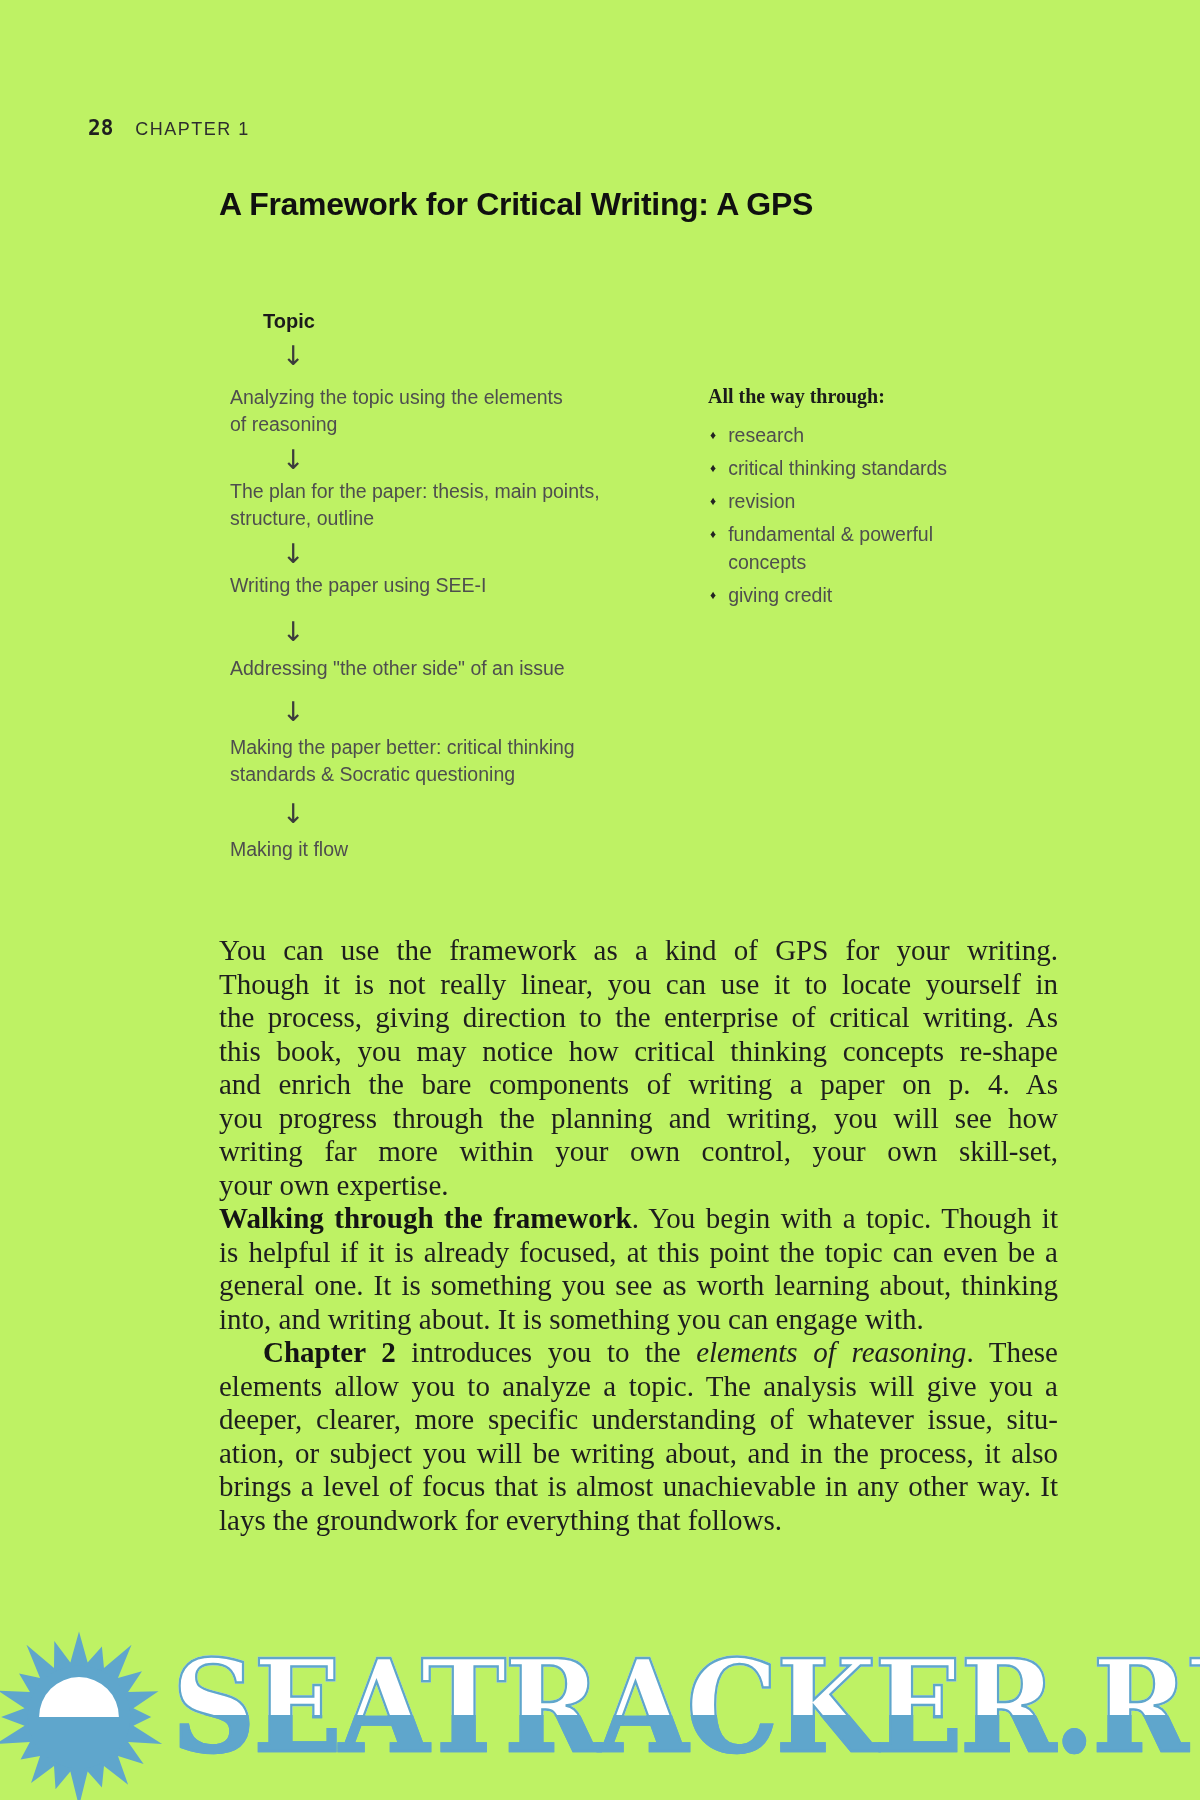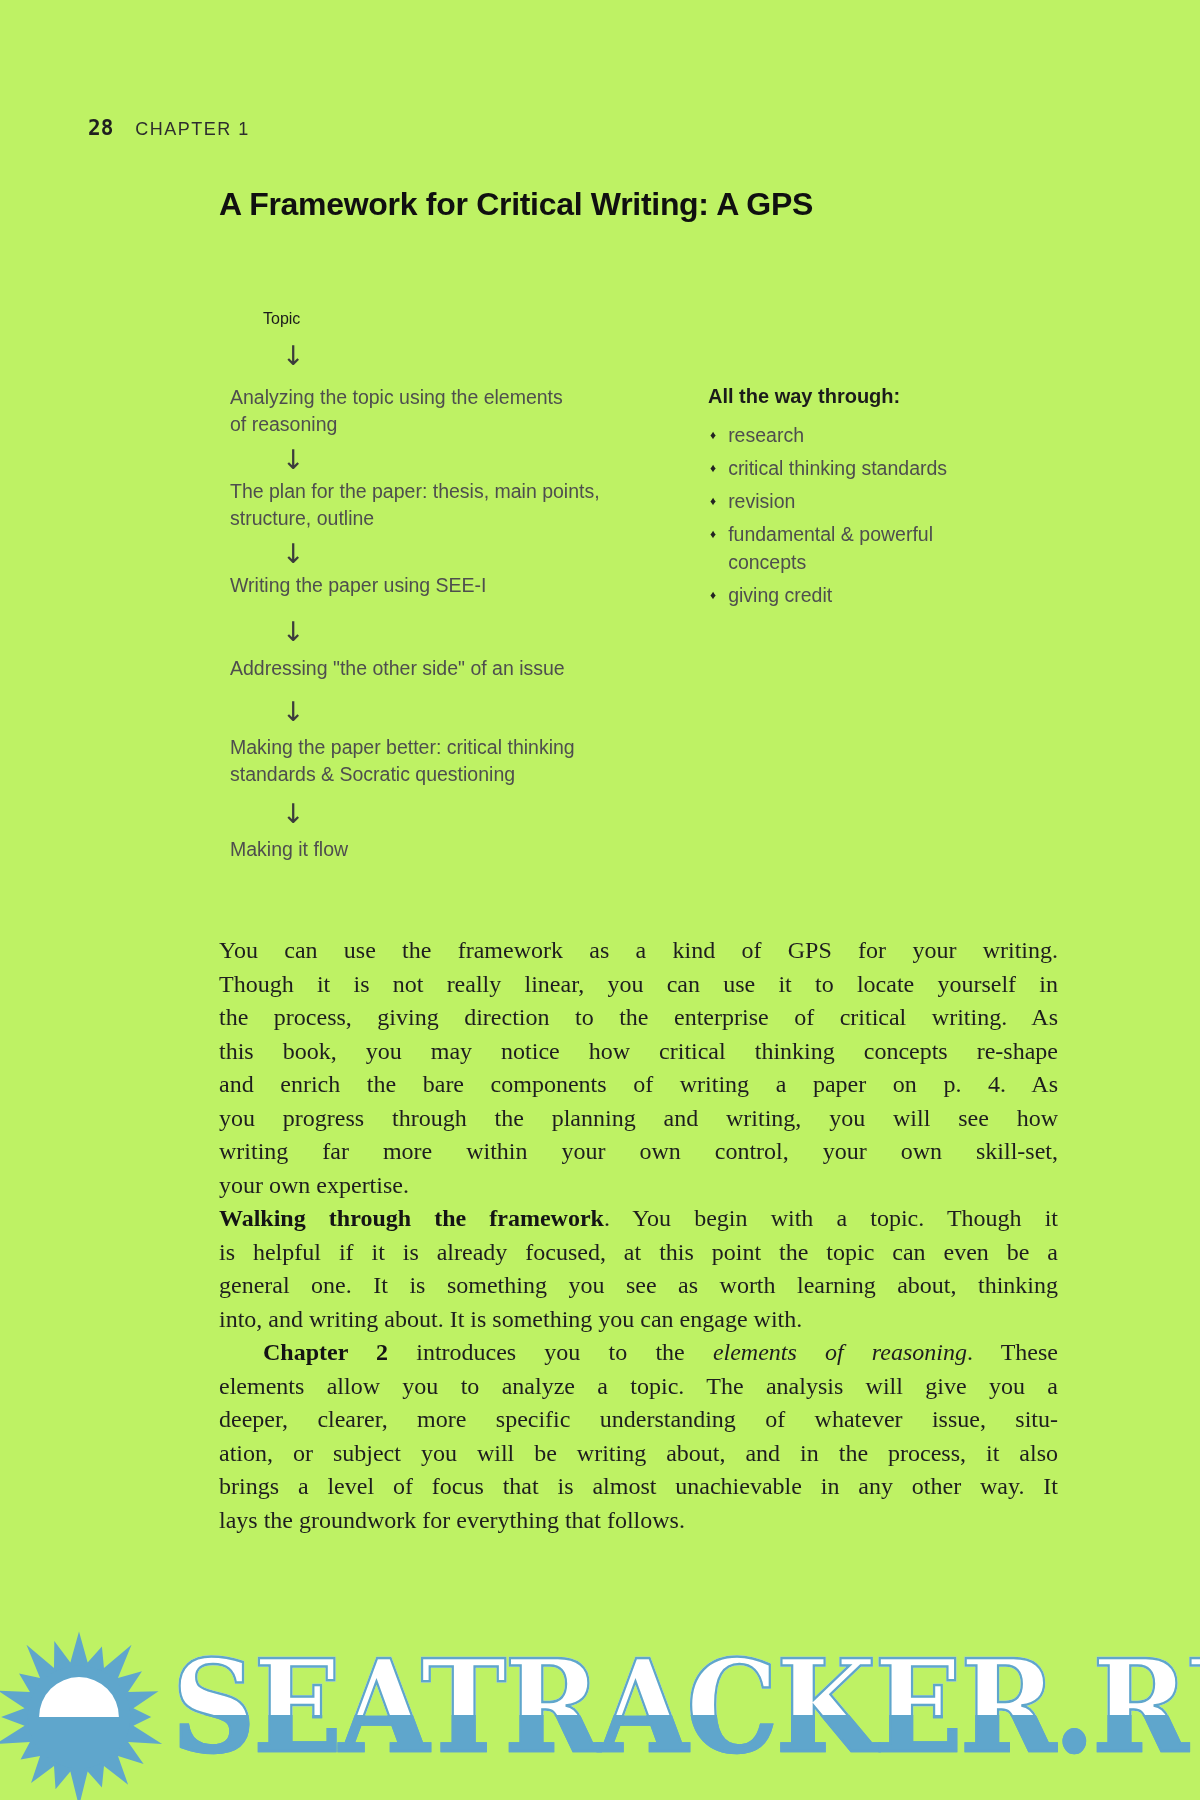--- a/index.html
+++ b/index.html
@@ -11,44 +11,44 @@
   .page-number{font-family:"DejaVu Sans Mono","Liberation Mono",monospace;
                font-size:21px;font-weight:bold;color:#1f1f1f;letter-spacing:0px;}
   .chapter-label{font-size:18px;color:#2e2e2e;letter-spacing:1.5px;margin-left:22px;}
 
   
   .page-title{position:absolute;left:219px;top:186px;font-size:32px;font-weight:bold;
               color:#101010;letter-spacing:-0.3px;white-space:nowrap;}
 
   
   .diagram{position:absolute;left:230px;top:300px;width:440px;}
-  .diagram .topic-label{position:absolute;left:33px;top:10px;font-size:16px;font-weight:normal;color:#1b1b1b;}
+  .diagram .topic-label{position:absolute;left:33px;top:10px;font-size:20px;font-weight:bold;color:#1b1b1b;}
   .diagram .arrow{position:absolute;left:52px;width:30px;font-size:27px;color:#3c3c3c;
                   font-family:"DejaVu Sans",sans-serif;line-height:1;}
   .diagram .step{position:absolute;left:0px;width:440px;font-size:19.5px;color:#4e4e4e;
                  line-height:27px;white-space:pre-line;}
   .a1{top:42px;} .s1{top:84px;}
   .a2{top:146px;} .s2{top:178px;}
   .a3{top:240px;} .s3{top:272px;}
   .a4{top:318px;} .s4{top:355px;}
   .a5{top:398px;} .s5{top:434px;}
   .a6{top:500px;} .s6{top:536px;}
 
   
   .through{position:absolute;left:708px;top:385px;width:330px;}
-  .through-heading{font-size:20px;font-weight:bold;color:#1b1b1b;margin:0 0 13px 0;}
+  .through-heading{font-size:20px;font-weight:bold;color:#1b1b1b;margin:0 0 13px 0;font-family:Liberation Serif, serif;}
   .through ul{list-style:none;margin:0;padding:0;}
   .through li{display:flex;align-items:flex-start;font-size:19.5px;color:#4e4e4e;
               line-height:28px;margin-bottom:5px;}
   .bullet{flex:0 0 auto;font-size:12px;color:#222;margin:8px 12px 0 2px;line-height:1;}
   .through .item-text{white-space:pre-line;}
 
   
   .body-text{position:absolute;left:219px;top:934px;width:839px;
-             font-family:"Liberation Serif",serif;font-size:24px;color:#1e1e1e;}
+             font-family:"Liberation Serif",serif;font-size:29px;color:#1e1e1e;}
   .body-text .line{line-height:33.5px;text-align:justify;text-align-last:justify;}
   .body-text .line.last{text-align:right;text-align-last:left;}
   .para-2{}
   .para-3 .line.first{text-indent:44px;}
   .body-text b{font-weight:bold;color:#141414;}
   .body-text i{font-style:italic;}
 
   
   .watermark{position:absolute;left:0;top:1620px;width:1200px;height:180px;pointer-events:none;}
   .sun-logo{position:absolute;left:-16px;top:2px;width:190px;height:190px;}

